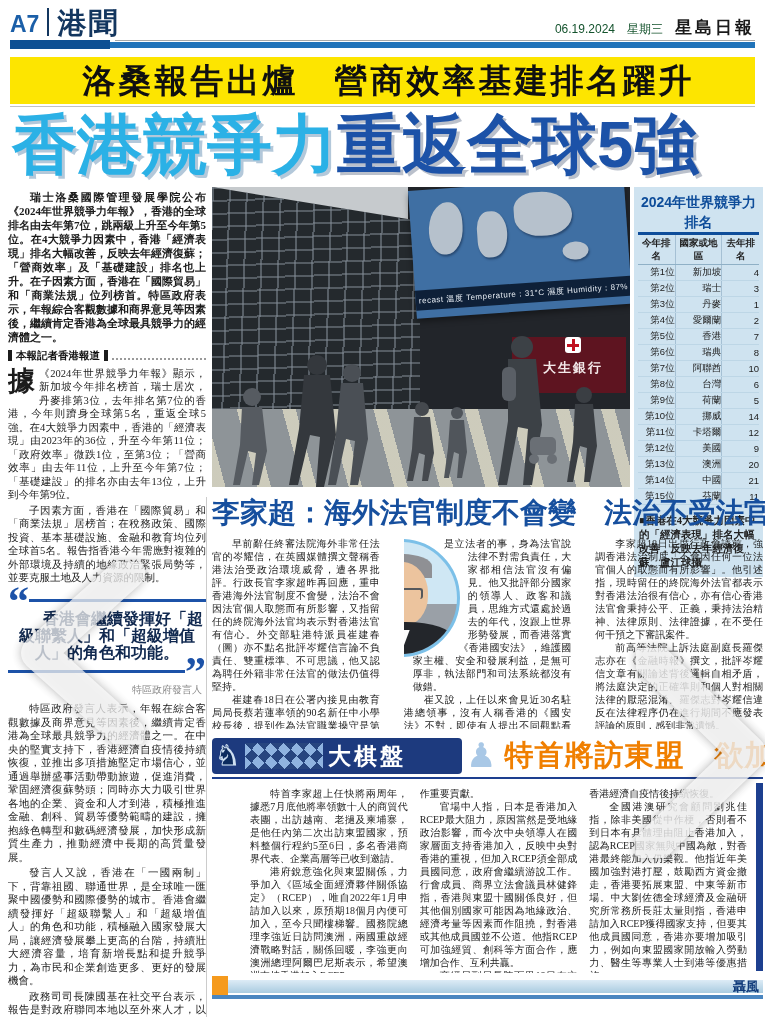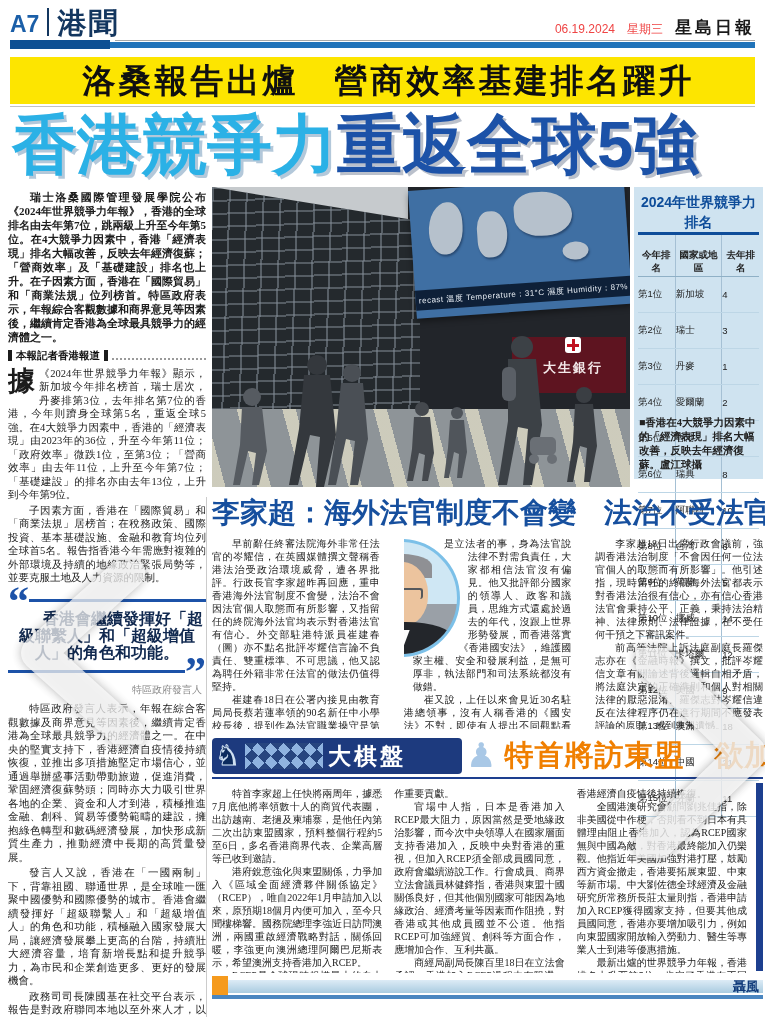--- a/index.html
+++ b/index.html
@@ -5,21 +5,21 @@
   html,body{margin:0;padding:0;background:#e9e9e9;}
   .page{position:relative;width:765px;height:1023px;background:#ffffff;overflow:hidden;
         font-family:"Liberation Serif",serif;color:#1c1c1c;}
 
   
   .hdr-left{position:absolute;left:10px;top:8px;display:flex;align-items:flex-end;gap:8px;}
   .pageno{font:700 23px "Liberation Sans",sans-serif;color:#1b5fa8;}
   .hdr-div{width:2px;height:28px;background:#13365f;margin-bottom:2px;}
   .section{font:700 29px/30px "Liberation Sans",sans-serif;color:#13365f;letter-spacing:2px;}
   .hdr-right{position:absolute;right:10px;top:16px;display:flex;gap:12px;align-items:baseline;}
-  .date,.weekday{font:12px "Liberation Sans",sans-serif;color:#ef4444;}
+  .date,.weekday{font:12px "Liberation Sans",sans-serif;color:#14532d;}
   .masthead{font:900 17px "Liberation Sans",sans-serif;color:#1a1a1a;letter-spacing:3px;}
   .hdr-topline{position:absolute;left:115px;right:10px;top:40px;height:1px;background:#a8a8a8;}
   .hdr-bar{position:absolute;left:10px;right:10px;top:42px;height:6px;background:#2173b9;}
   .hdr-bar-dark{position:absolute;left:10px;top:40px;width:100px;height:9px;background:#0d4f93;}
 
   
   .kicker{position:absolute;left:10px;right:10px;top:57px;height:47px;background:#fde500;
           display:flex;align-items:center;justify-content:center;}
   .kicker span{font:900 33px/1 "Liberation Sans",sans-serif;color:#101010;padding-left:12px;letter-spacing:3px;}
   .rule1{position:absolute;left:10px;right:10px;top:106px;height:1px;background:#c2c2c2;}
@@ -75,28 +75,28 @@
   .banklogo::before,.banklogo::after{content:"";position:absolute;background:#c01220;}
   .banklogo::before{left:7px;top:2px;width:3px;height:12px;}
   .banklogo::after{left:2px;top:7px;width:12px;height:3px;}
   .banktxt{color:#f3e9e9;font:700 13px "Liberation Sans",sans-serif;letter-spacing:2px;}
   .street{position:absolute;left:0;bottom:0;width:100%;height:78px;background:#8e9498;}
   .zebra{position:absolute;left:0;bottom:0;width:100%;height:78px;opacity:.75;background:
          repeating-linear-gradient(75deg,rgba(235,230,205,.9) 0 13px,transparent 13px 44px);}
   .people{position:absolute;left:0;bottom:0;width:100%;height:170px;}
 
   
-  .sidebar{position:absolute;left:634px;top:187px;width:129px;height:292px;background:#cfe3f0;}
+  .sidebar{position:absolute;left:634px;top:187px;width:129px;height:390px;background:#cfe3f0;}
   .tbl-wrap{margin:5px 4px 0;}
   .tbl-title{font:700 14px/20px "Liberation Sans",sans-serif;color:#0e4d9a;text-align:center;
              border-bottom:3px solid #0e4d9a;letter-spacing:0;}
   .rank-table{width:100%;border-collapse:collapse;font-family:"Liberation Sans",sans-serif;
               font-size:9.5px;color:#222;}
-  .rank-table th{font-weight:700;padding:14px 0 1px;border-bottom:1px solid #8fb0c6;}
-  .rank-table td{text-align:left;padding:11px 0;border-bottom:1px solid #bdd6e6;}
+  .rank-table th{font-weight:700;padding:2px 0 1px;border-bottom:1px solid #8fb0c6;}
+  .rank-table td{text-align:right;padding:1px 0;border-bottom:1px solid #bdd6e6;}
   .rank-table th:nth-child(n+2),.rank-table td:nth-child(n+2){border-left:1px solid #a5c0d4;}
   .caption{position:absolute;left:5px;right:4px;bottom:7px;font:700 10.5px/14px "Liberation Serif",serif;color:#222;}
 
   
   .art2{position:absolute;left:212px;top:495px;width:551px;height:240px;}
   .art2 h2{margin:0;font:900 28px/36px "Liberation Sans",sans-serif;color:#164f9e;white-space:nowrap;letter-spacing:0;}
   .art2-cols{display:flex;gap:24px;margin-top:6px;}
   .art2 .col{flex:1;font-size:10px;line-height:13px;text-align:justify;height:192px;overflow:hidden;}
   .art2 .col p{margin:0;text-indent:2em;}
   .art2 .col p.noind{text-indent:0;margin-left:9px;}
@@ -113,21 +113,21 @@
   
   .chess{position:absolute;left:212px;top:735px;width:551px;height:285px;}
   .chess-hdr{display:flex;align-items:center;height:42px;border-bottom:2px solid #1d3f8f;}
   .banner{width:250px;height:36px;background:#1d3a7e;border-radius:4px;display:flex;align-items:center;flex:0 0 auto;}
   .knight{font-size:28px;line-height:30px;color:#0b2a5e;-webkit-text-stroke:1px #cfe0f2;margin:0 0 0 3px;}
   .diamonds{width:78px;height:26px;margin:0 5px;
             background:repeating-conic-gradient(from 45deg,#8fb3e0 0 25%,#27457f 0 50%) 0 0/13px 13px;}
   .logotxt{font:700 23px "Liberation Sans",sans-serif;color:#ffffff;letter-spacing:3px;}
   .banner-piece{font-size:34px;line-height:34px;color:#a9c8e6;margin:0 4px 0 4px;}
   .chess-headline{font:900 29px "Liberation Sans",sans-serif;color:#f07f00;letter-spacing:1px;white-space:nowrap;margin-left:4px;}
-  .chess-cols{display:flex;gap:12px;margin-top:8px;padding-right:16px;position:relative;}
+  .chess-cols{display:flex;gap:12px;margin-top:8px;padding-right:16px;position:relative;margin-left:38px;}
   .chess .col{flex:1;font-size:10px;line-height:13px;text-align:justify;height:186px;overflow:hidden;}
   .chess .col p{margin:0;text-indent:2em;}
   .chess .col p.noind{text-indent:0;}
   .chess-vbar{position:absolute;right:0;top:48px;width:7px;height:188px;background:#1d3f8f;}
   .chess-footer{position:absolute;left:0;right:0;top:240px;height:26px;}
   .cf-bar{position:absolute;left:0;right:0;top:5px;height:13px;background:linear-gradient(#ddecf6,#a9cbe0);}
   .cf-square{position:absolute;left:0;top:1px;width:16px;height:21px;background:#f59a1d;}
   .cf-author{position:absolute;right:4px;top:3px;font:900 13px "Liberation Sans",sans-serif;color:#0f3a7a;}
   .cf-line{position:absolute;left:0;right:0;top:20px;height:4px;background:#4a86c0;}
 
@@ -321,21 +321,21 @@
               <td>12</td>
             </tr>
             <tr>
               <td>第12位</td>
               <td>美國</td>
               <td>9</td>
             </tr>
             <tr>
               <td>第13位</td>
               <td>澳洲</td>
-              <td>18</td>
+              <td>20</td>
             </tr>
             <tr>
               <td>第14位</td>
               <td>中國</td>
               <td>21</td>
             </tr>
             <tr>
               <td>第15位</td>
               <td>芬蘭</td>
               <td>11</td>

